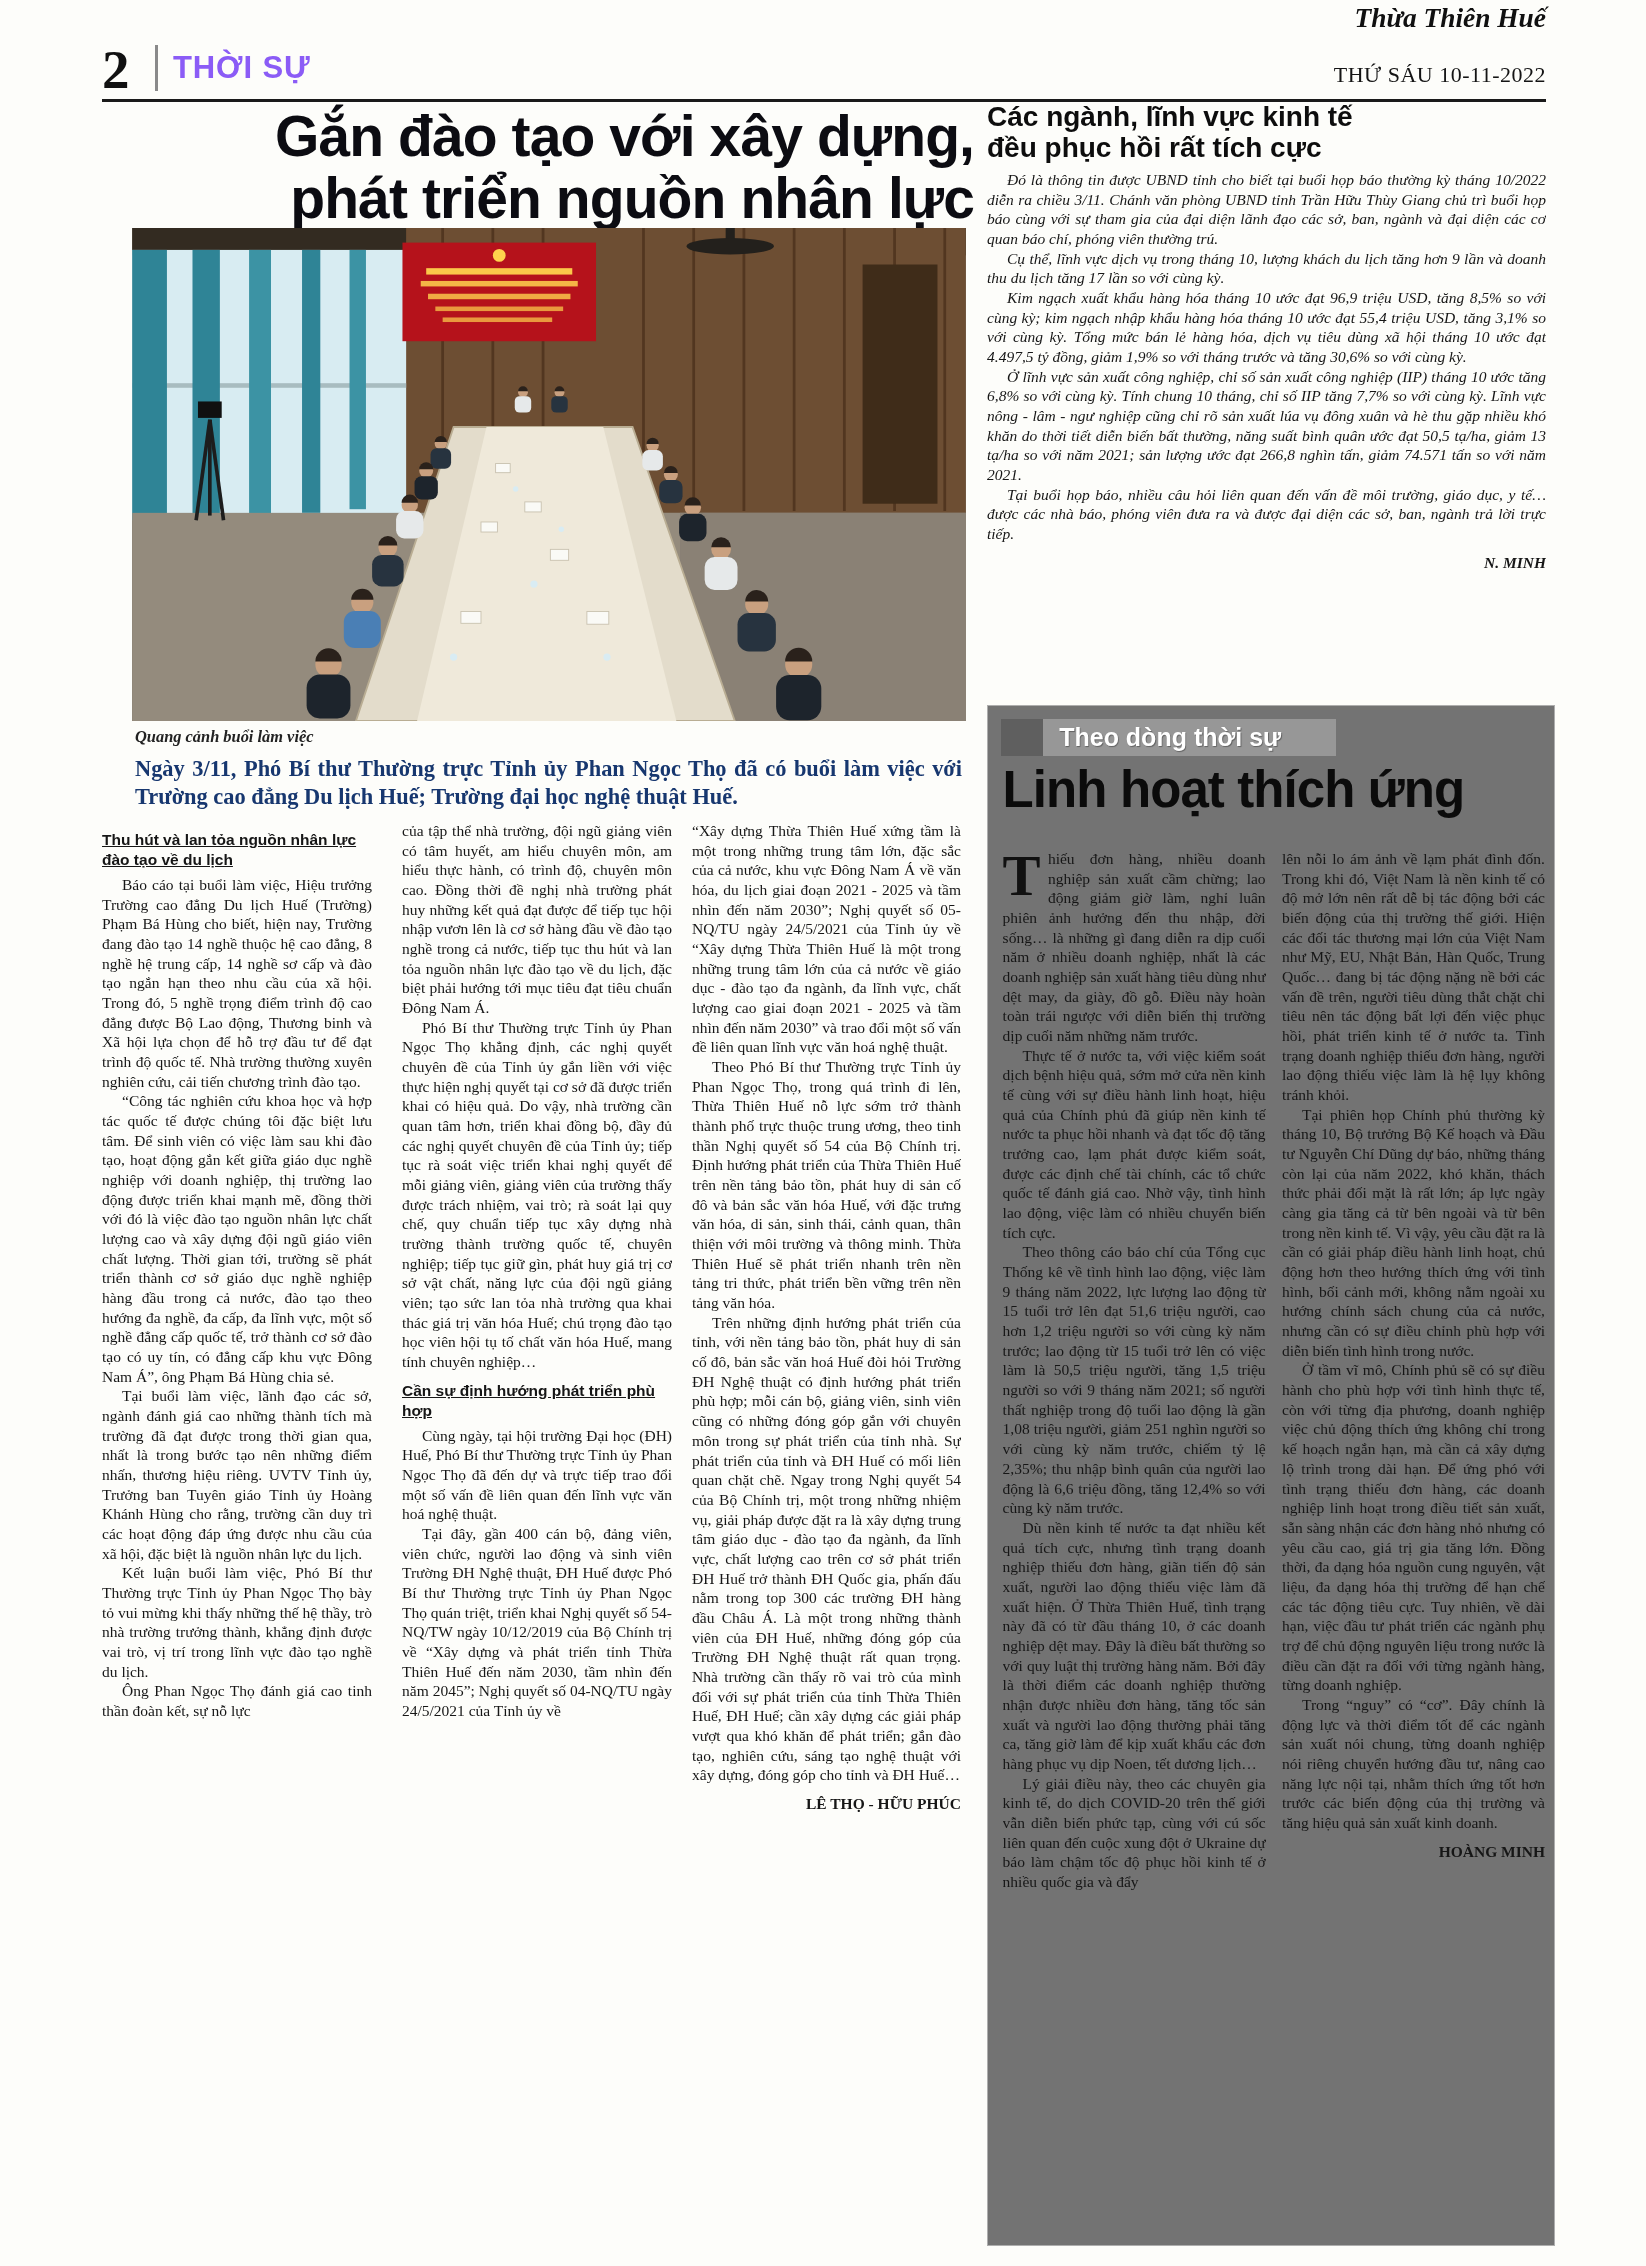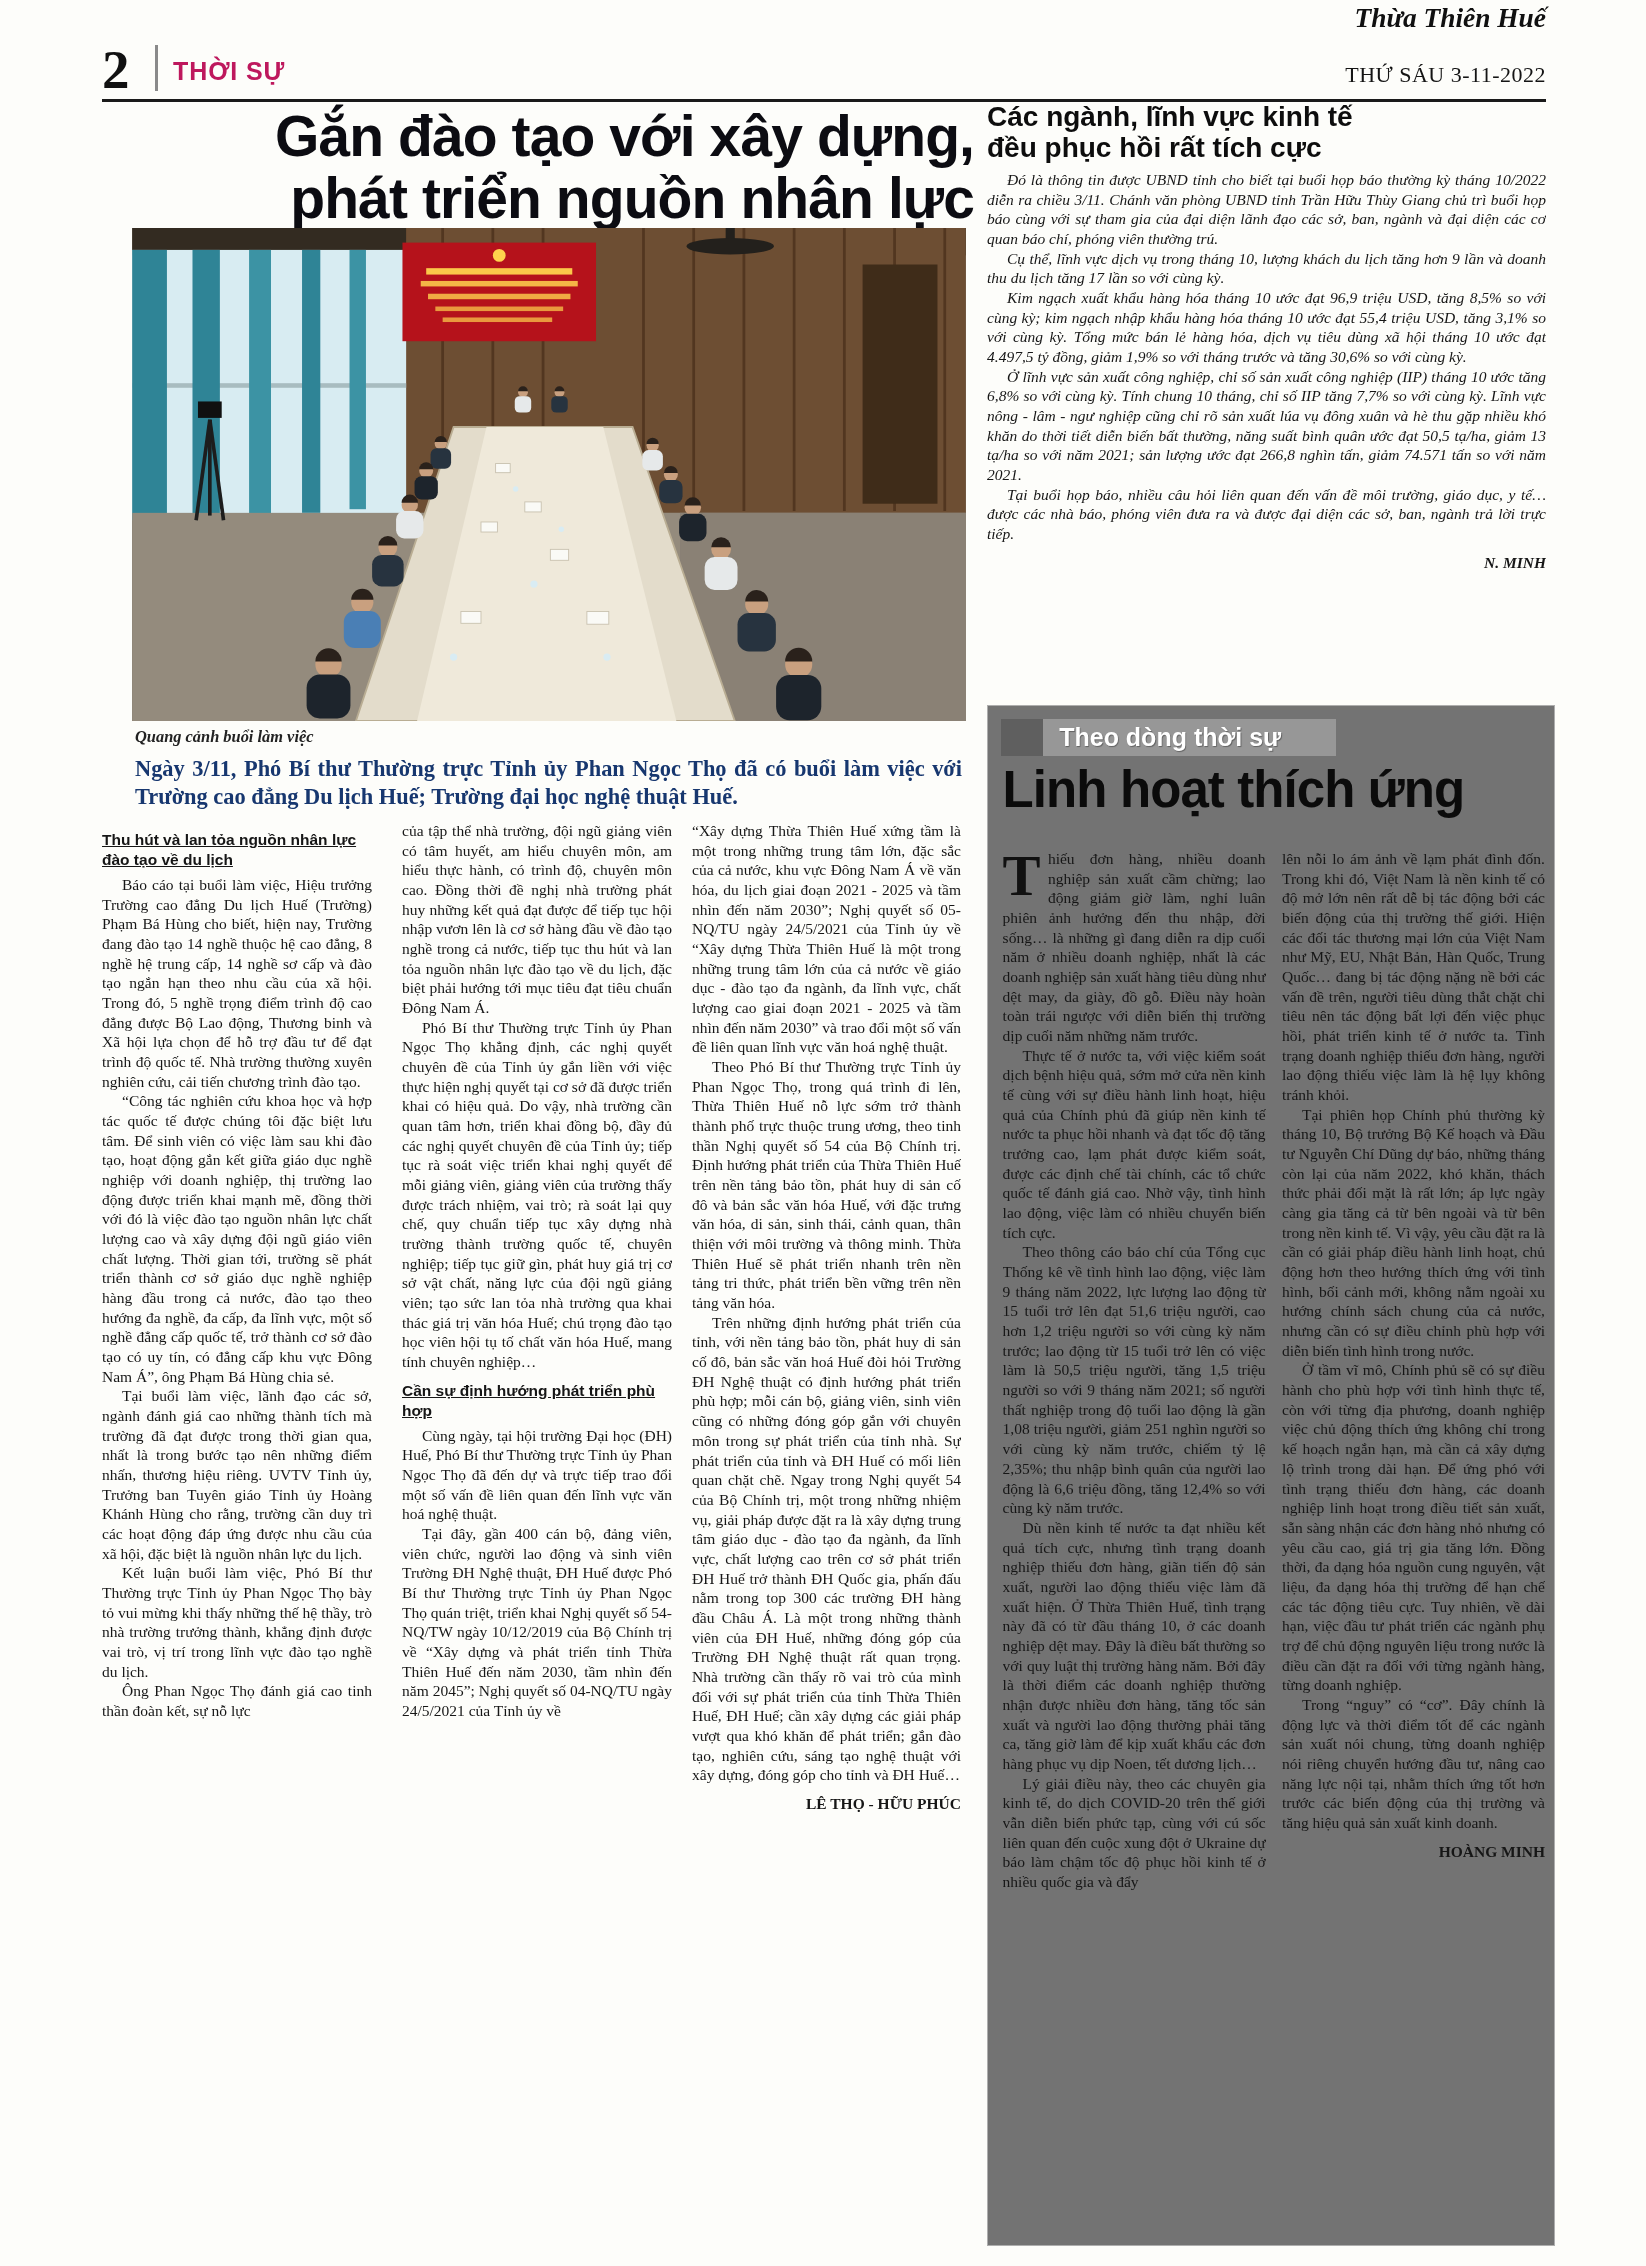--- a/index.html
+++ b/index.html
@@ -6,21 +6,21 @@
   html,body { background:#d8d8d8; }
   .page {
     position:relative; width:1647px; height:2267px; margin:0 auto;
     background:#fdfdfa; color:#1a1a1a; overflow:hidden;
     font-family:"Liberation Serif", serif;
   }
   
   .header { position:absolute; left:102px; top:37px; width:1444px; height:58px; }
   .pagenum { position:absolute; left:0; bottom:-1.8px; font-size:55px; font-weight:bold; line-height:1; color:#111; }
   .vdiv { position:absolute; left:53px; bottom:3.7px; width:2.7px; height:46px; background:#8a8a8a; }
-  .section { position:absolute; left:71px; bottom:9.1px; font-family:"Liberation Sans",sans-serif; font-weight:bold; font-size:25px; letter-spacing:0.9px; color:#be185d; }
+  .section { position:absolute; left:71px; bottom:9.1px; font-family:"Liberation Sans",sans-serif; font-weight:bold; font-size:31px; letter-spacing:0.9px; color:#8b5cf6; }
   .head-right { position:absolute; right:0; bottom:7.3px; display:flex; align-items:flex-end; gap:27.4px;flex-direction:column; }
   .masthead { font-weight:bold; font-style:italic; font-size:27.4px; color:#101010; }
   .issue-date { font-size:22px; color:#141414; letter-spacing:0.5px; }
   .rule { position:absolute; left:102px; top:99px; width:1444px; height:2.7px; background:#1a1a1a; }
 
   
   .lead-headline {
     position:absolute; left:108px; top:106px; width:866px; text-align:right;
     font-family:"Liberation Sans",sans-serif; font-weight:800; font-size:57px;
     line-height:1.08; letter-spacing:-0.9px; color:#0c0c12;
@@ -85,21 +85,21 @@
 <body>
 
 <div class="page">
 
   <header class="header">
     <div class="pagenum">2</div>
     <div class="vdiv"></div>
     <div class="section">THỜI SỰ</div>
     <div class="head-right">
       <span class="masthead">Thừa Thiên Huế</span>
-      <span class="issue-date">THỨ SÁU 3-11-2022</span>
+      <span class="issue-date">THỨ SÁU 10-11-2022</span>
     </div>
   </header>
   <div class="rule"></div>
 
   <h1 class="lead-headline">
     <span>Gắn đào tạo với xây dựng,</span><br>
     <span>phát triển nguồn nhân lực</span>
   </h1>
 
   <figure class="photo">

